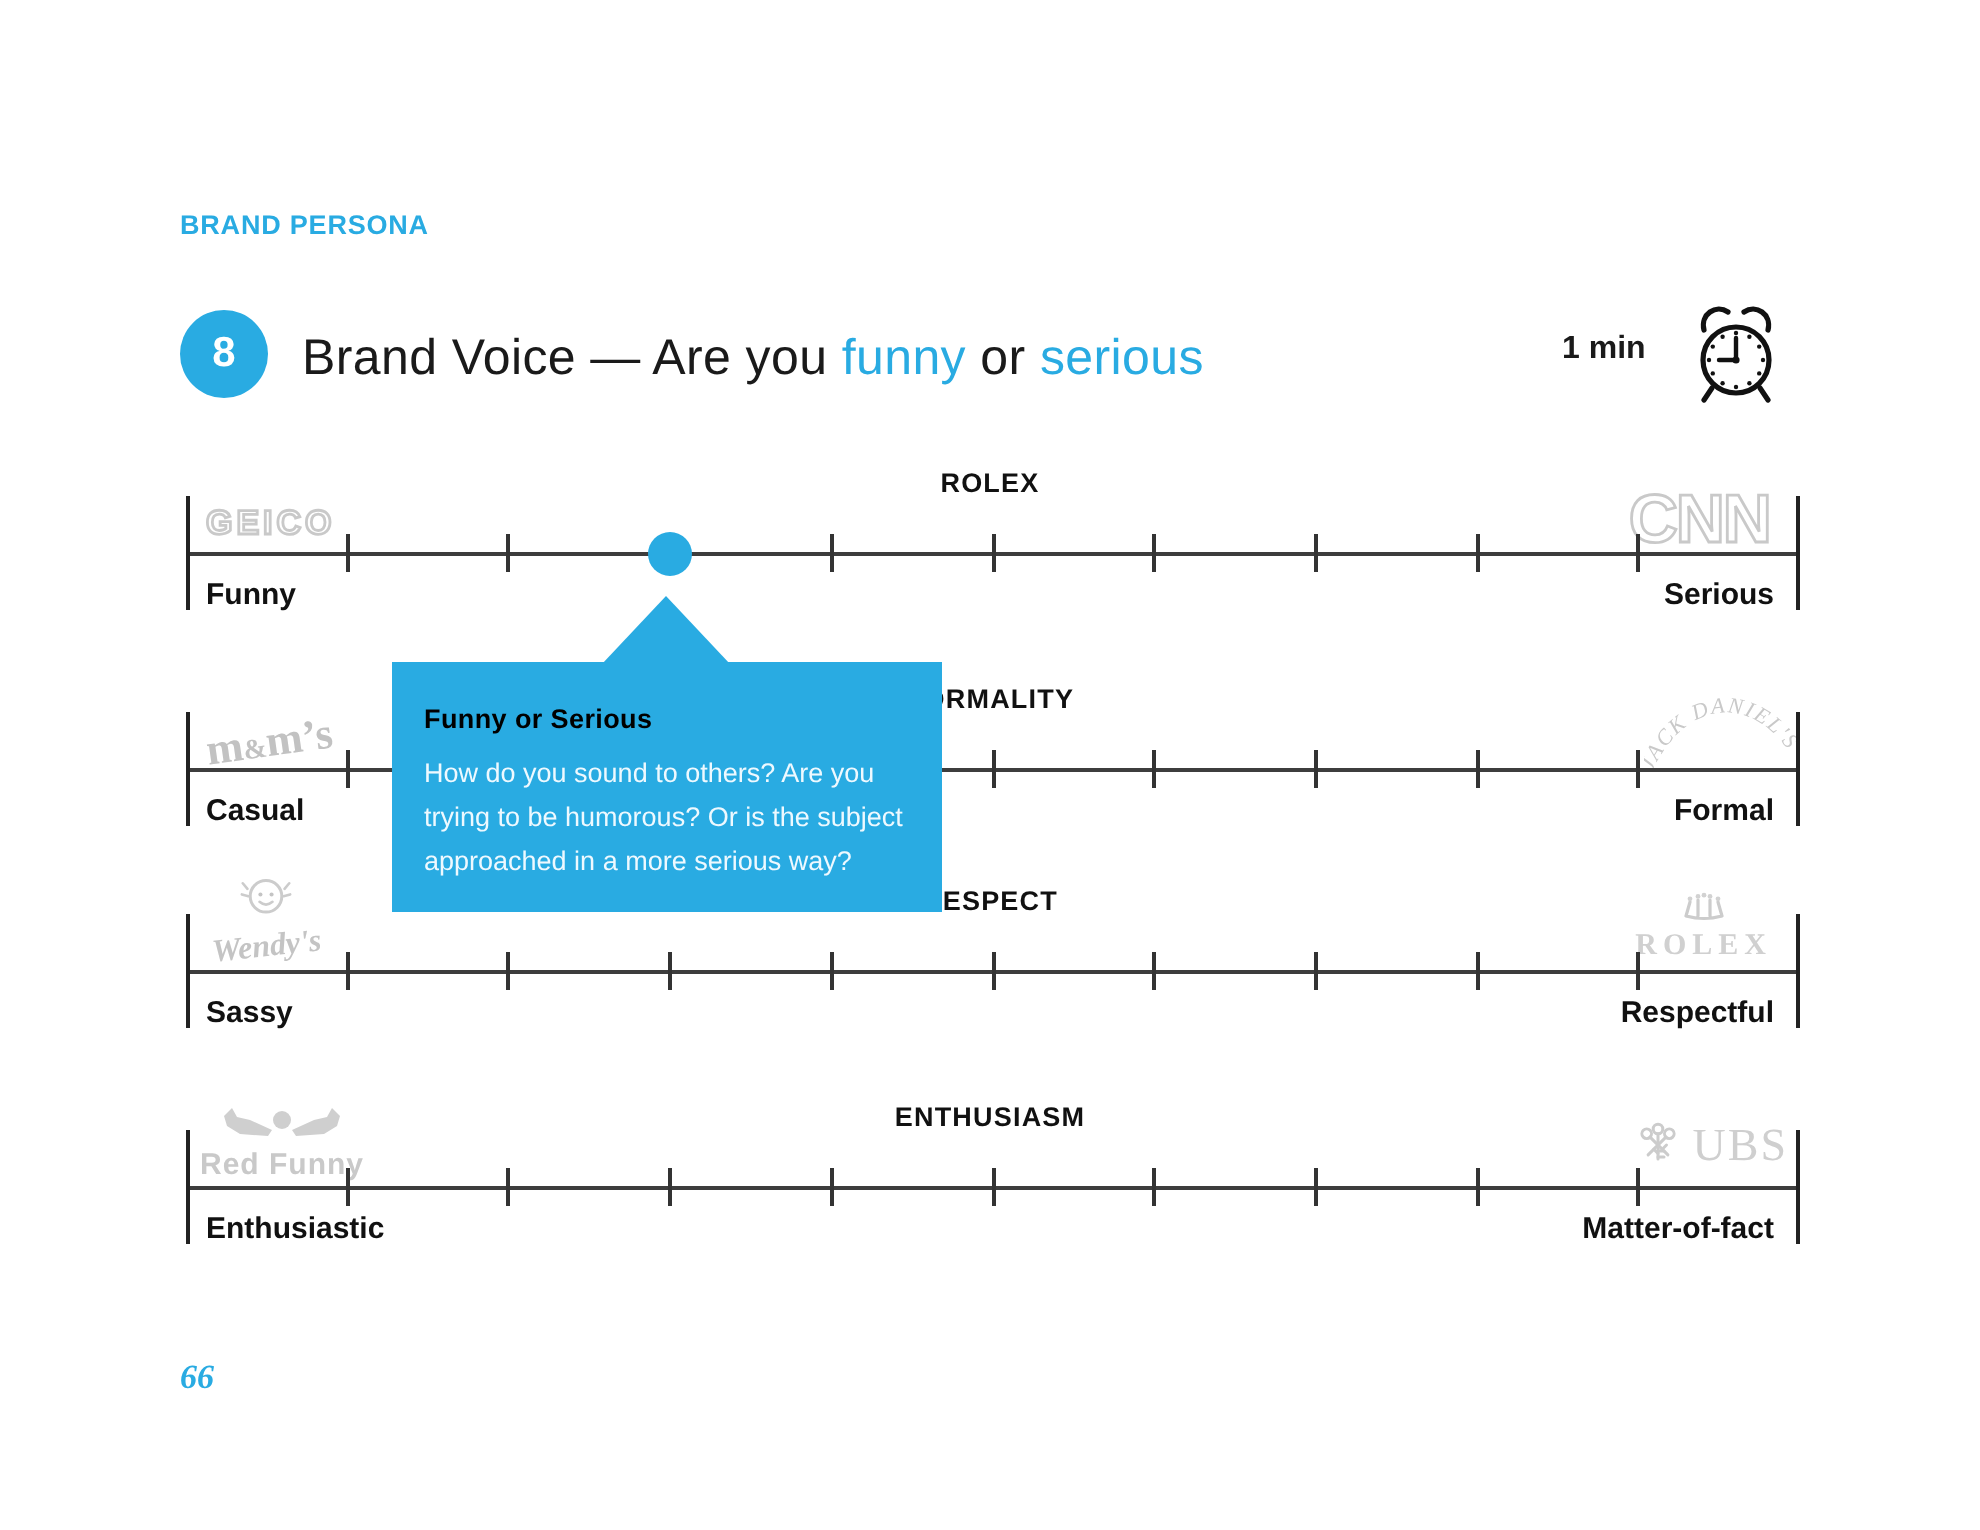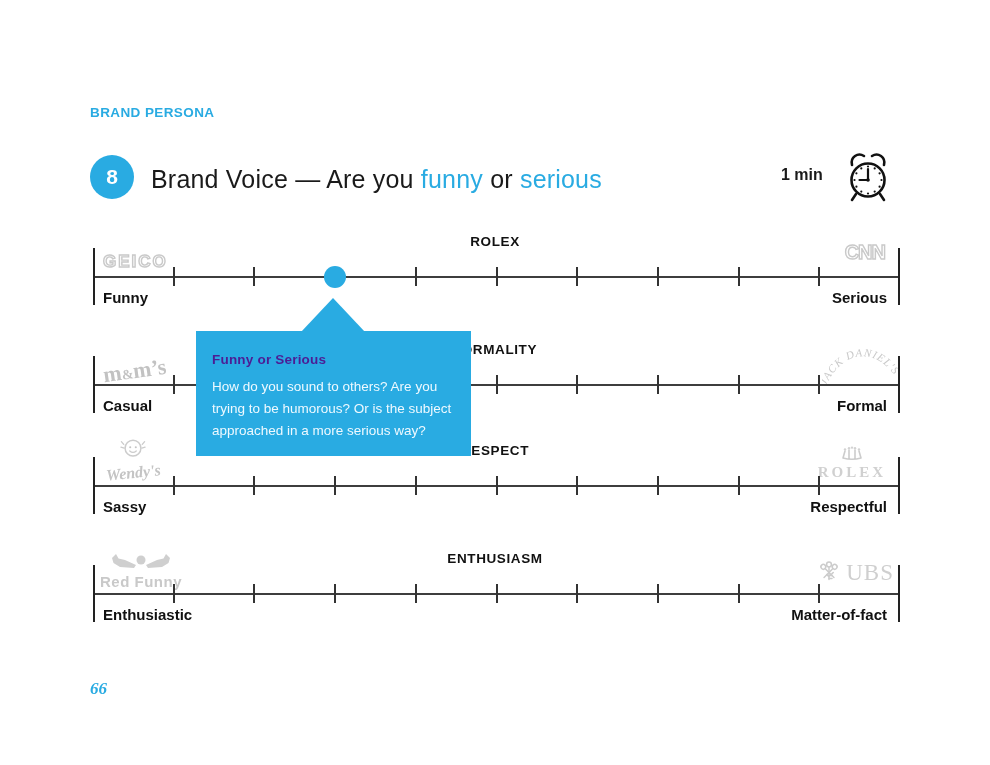--- a/index.html
+++ b/index.html
@@ -53,21 +53,21 @@
   .scale-label { position:absolute; top:57px; font-size:15px; font-weight:bold; color:#111; }
   .scale-label.left { left:103px; } .scale-label.right { right:103px; }
 
   
   .brand { position:absolute; color:#c7c7c7; }
   .outline { font-weight:bold; color:#c9c9c9; }
   @supports (-webkit-text-stroke: 1px #000) {
     .outline { color:transparent; -webkit-text-stroke:1.4px #c9c9c9; }
   }
   .logo-geico { left:103px; top:20px; font-size:17px; letter-spacing:2px; }
-  .logo-cnn   { right:105px; top:9px;  font-size:20px; letter-spacing:-1px; }
+  .logo-cnn   { right:105px; top:9px;  font-size:34px; letter-spacing:-1px; }
   .logo-mms   { left:103px; top:18px; font-size:22px; font-weight:bold; color:#c2c2c2;
                 transform:rotate(-8deg); font-family:"Liberation Serif", serif; }
   .logo-mms .amp { font-size:14px; }
   .logo-jd    { right:92px; top:4px; }
   .logo-wendys{ left:106px; top:-4px; text-align:center; }
   .logo-wendys .script { font-family:"Liberation Serif", serif; font-style:italic; font-weight:bold;
                 font-size:16px; color:#c4c4c4; transform:rotate(-6deg); display:block; margin-top:-3px; }
   .logo-rolex { right:104px; top:5px; text-align:center; }
   .logo-rolex .word { font-family:"Liberation Serif", serif; font-size:15px; letter-spacing:3px;
                 color:#d0d0d0; font-weight:bold; display:block; margin-top:-1px; }
@@ -79,21 +79,21 @@
   
   .tooltip {
     position:absolute; left:196px; top:331px; width:275px; min-height:121px;
     background:#29abe2; z-index:10; padding:21px 16px 14px 16px;
   }
   .tooltip .arrow {
     position:absolute; top:-33px; left:105px; width:0; height:0;
     border-left:32px solid transparent; border-right:32px solid transparent;
     border-bottom:34px solid #29abe2;
   }
-  .tooltip .tt-title { color:#4c1d95; font-size:13.5px; font-weight:bold; margin-bottom:9px; letter-spacing:.2px; }
+  .tooltip .tt-title { color:#000000; font-size:13.5px; font-weight:bold; margin-bottom:9px; letter-spacing:.2px; }
   .tooltip .tt-body  { color:#eef9ff; font-size:13.5px; line-height:22px; width:250px; }
 
   .page-number {
     position:absolute; left:90px; top:679px;
     font-family:"Liberation Serif", serif; font-size:17px; font-weight:bold; color:#29abe2;font-style:italic;
   }
 
   svg .ln { stroke:#111; stroke-width:2.6; fill:none; stroke-linecap:round; }
   svg .hand { stroke:#111; stroke-width:2.2; fill:none; stroke-linecap:round; }
   svg .gray { stroke:#cccccc; fill:none; stroke-linecap:round; }

